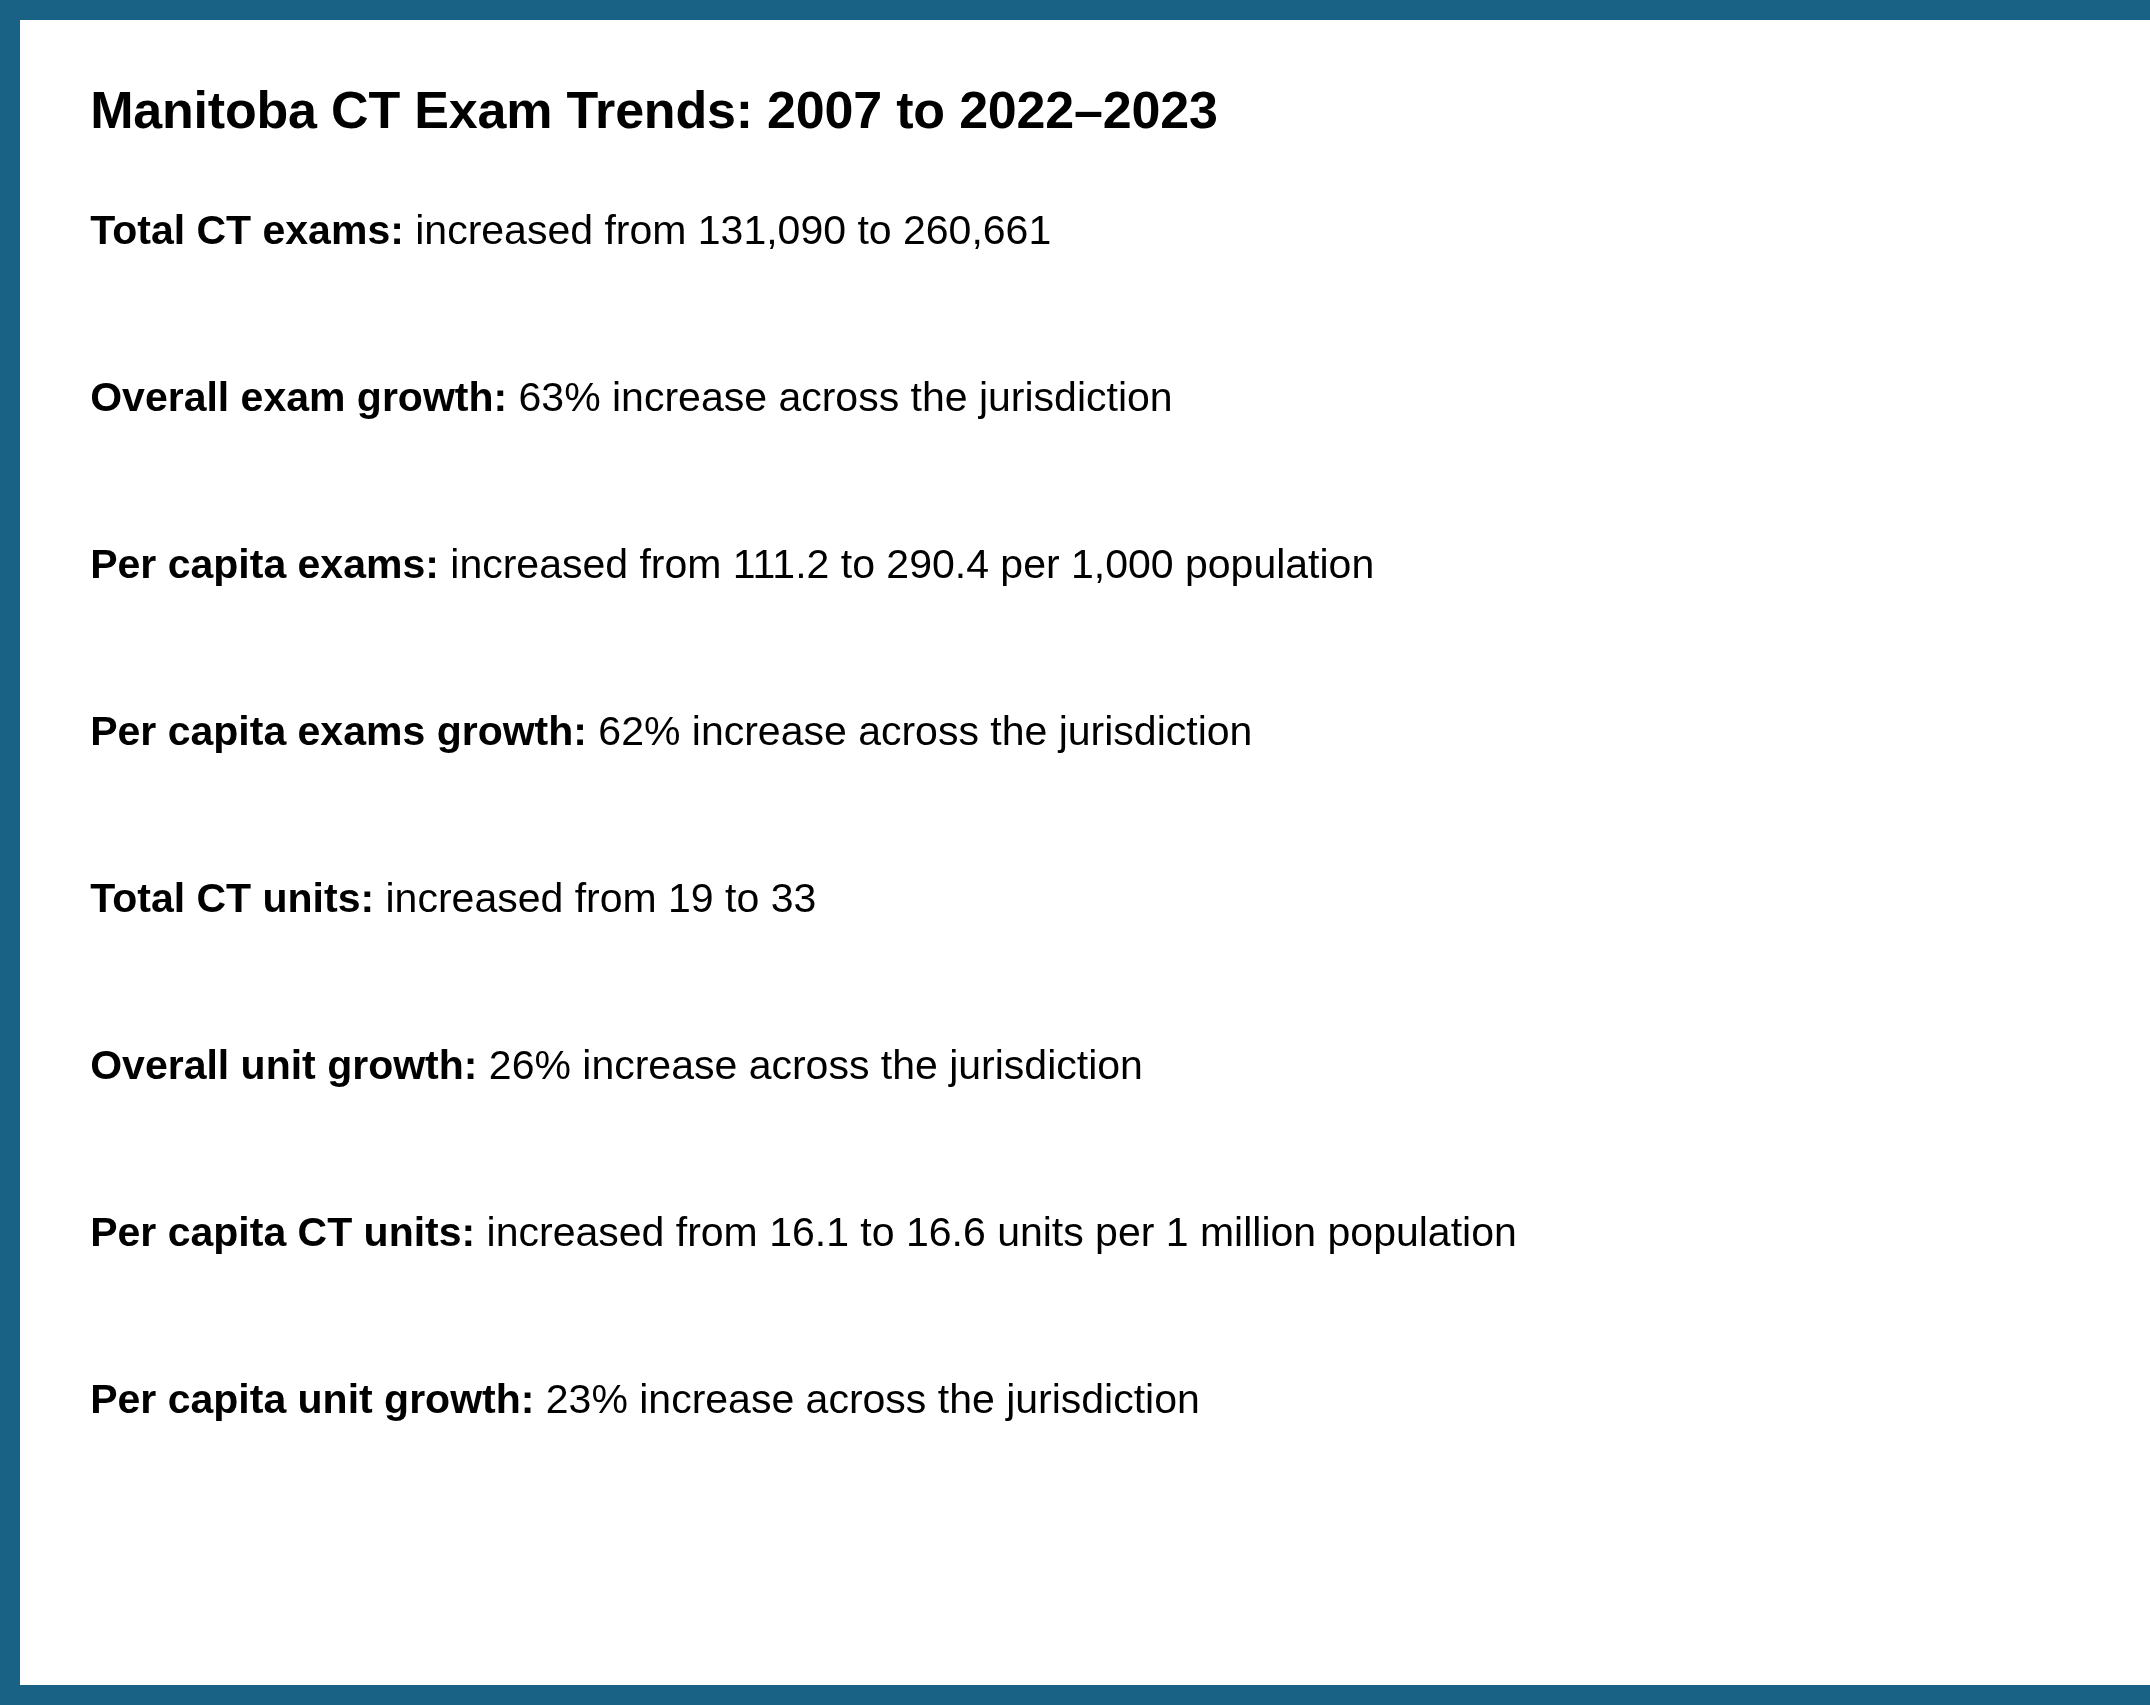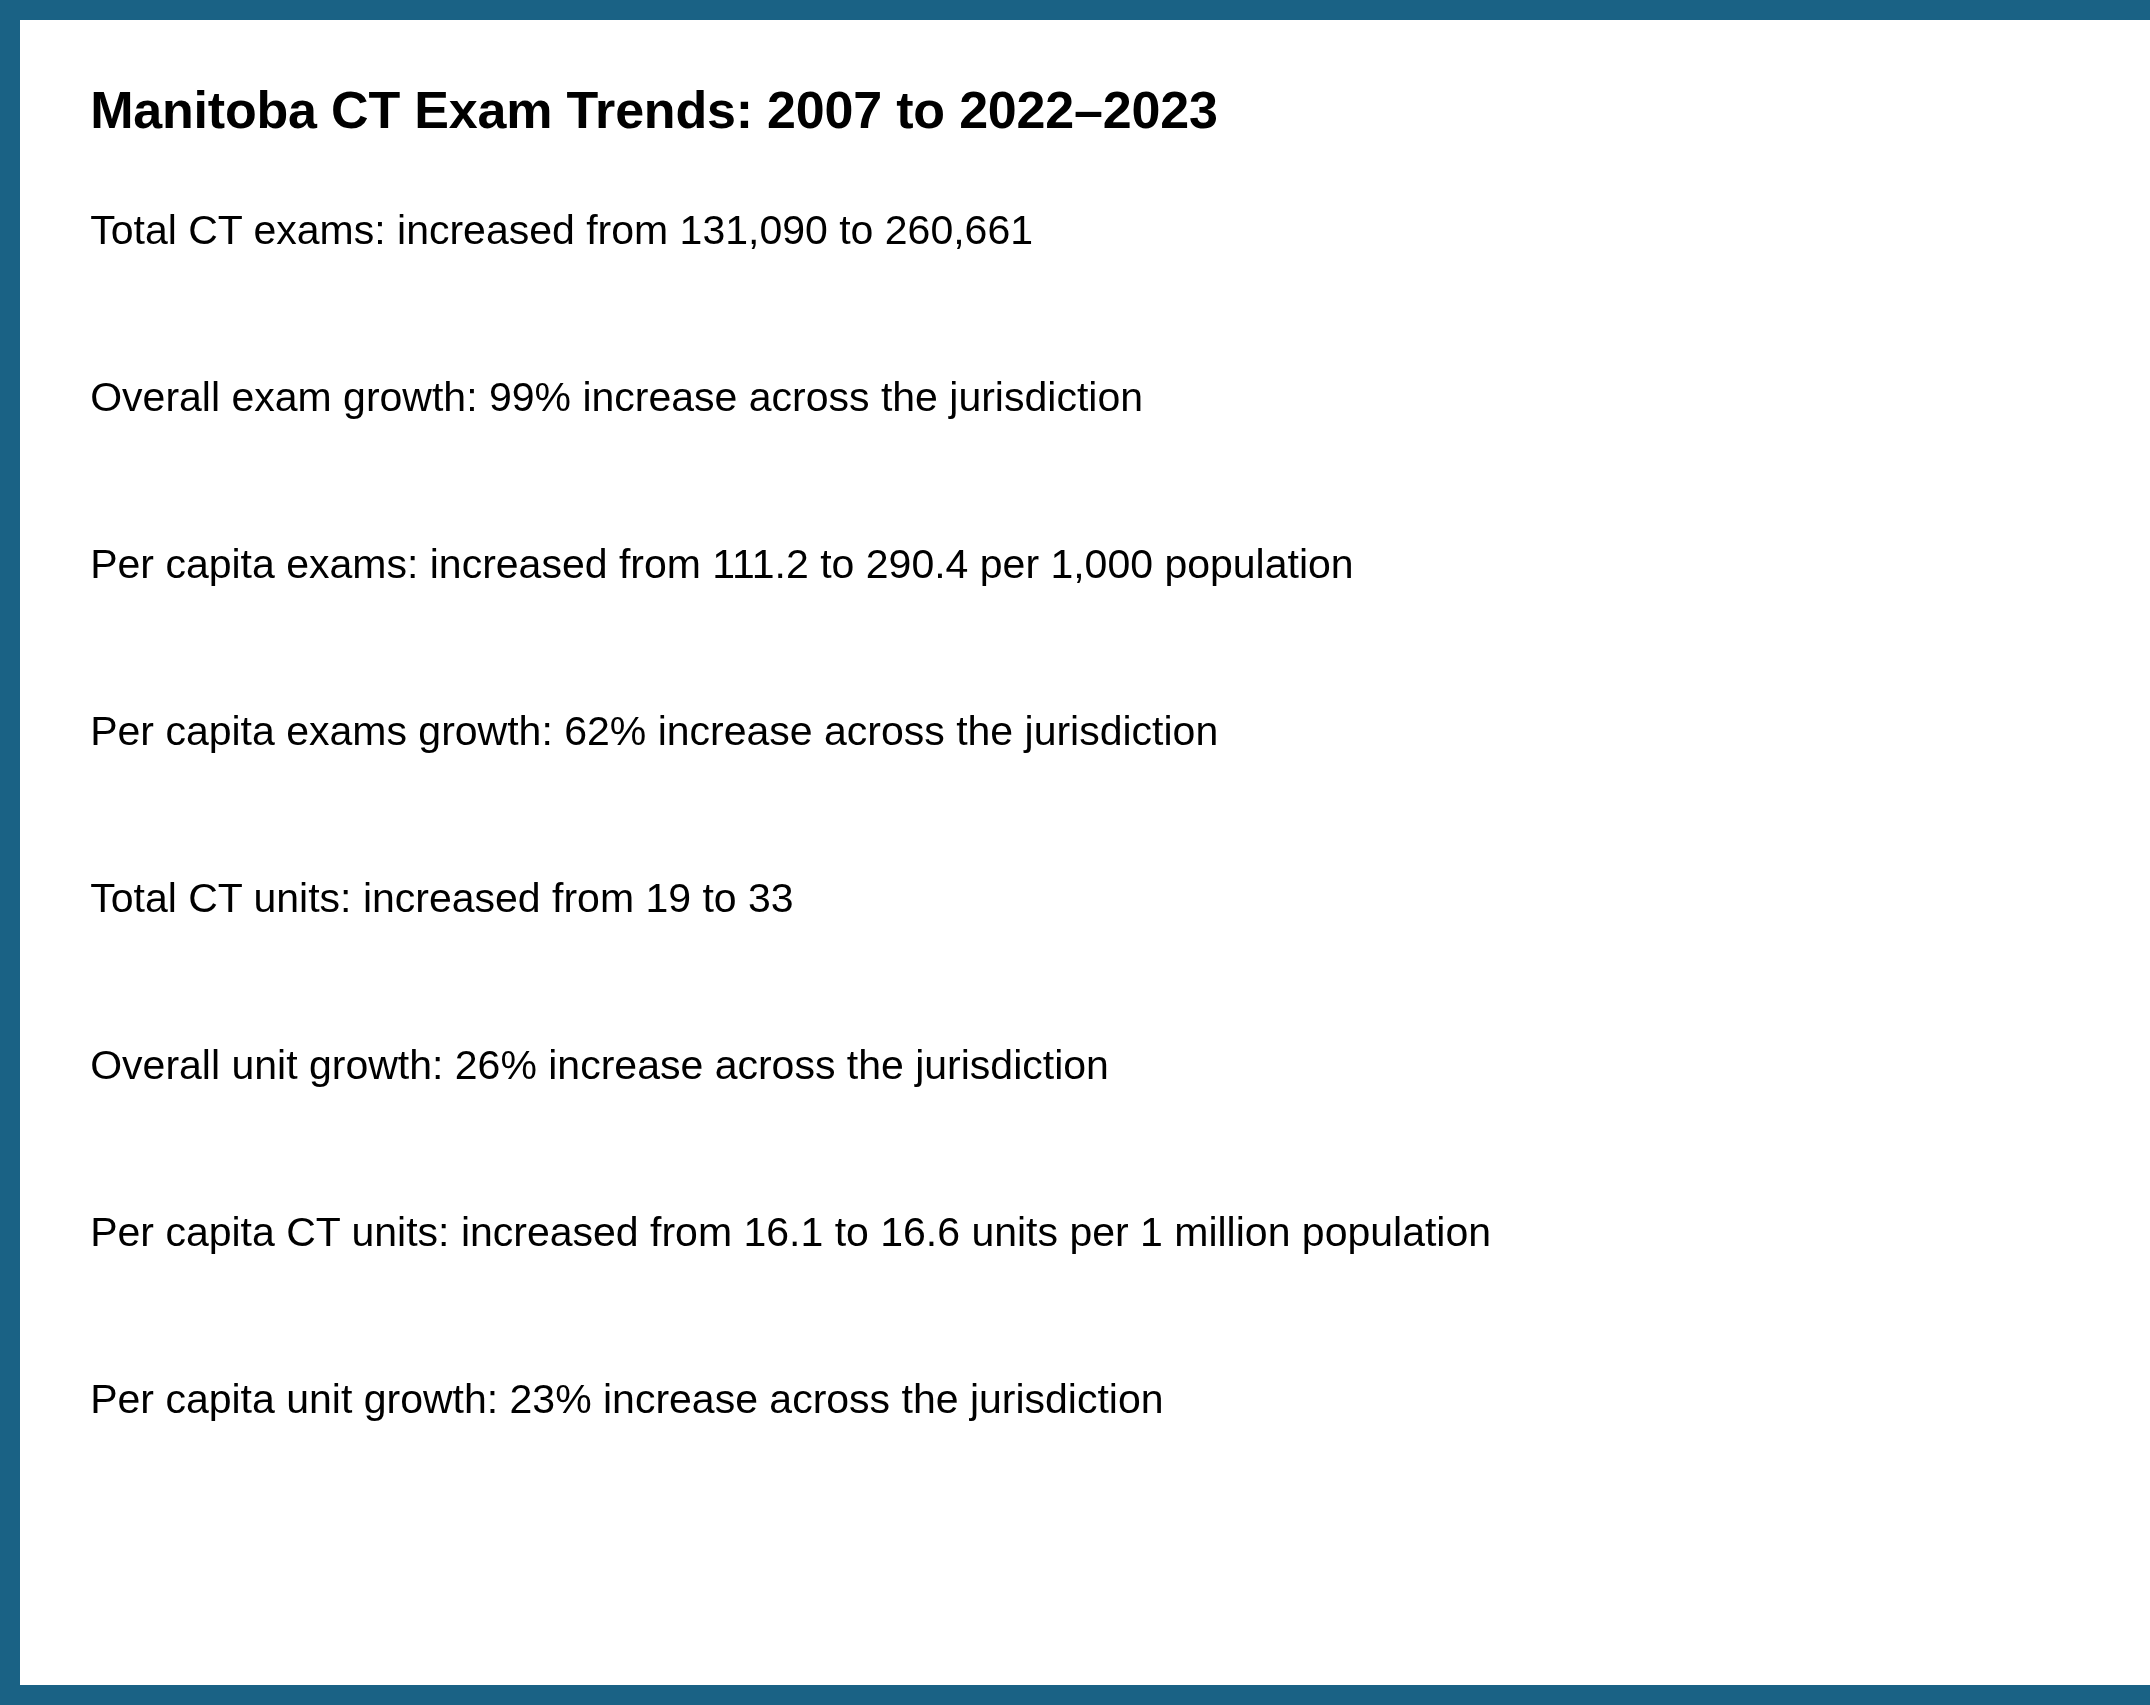--- a/index.html
+++ b/index.html
@@ -48,21 +48,21 @@
     color: #000000;
     margin: 0 0 0 5.2px;
     padding: 0;
     white-space: nowrap;
   }
 
   .stat-row:nth-child(1) { margin-top: 71px; }
   .stat-row:not(:nth-child(1)) { margin-top: 126px; }
 
   .stat-label {
-    font-weight: normal;
+    font-weight: bold;
   }
 
   .stat-value {
     font-weight: normal;
   }
 </style>
 </head>
 <body>
 
 <div class="summary-card">
@@ -71,21 +71,21 @@
 
   <ul class="stat-list">
 
     <li class="stat-row">
       <span class="stat-label">Total CT exams:</span>
       <span class="stat-value">increased from 131,090 to 260,661</span>
     </li>
 
     <li class="stat-row">
       <span class="stat-label">Overall exam growth:</span>
-      <span class="stat-value">99% increase across the jurisdiction</span>
+      <span class="stat-value">63% increase across the jurisdiction</span>
     </li>
 
     <li class="stat-row">
       <span class="stat-label">Per capita exams:</span>
       <span class="stat-value">increased from 111.2 to 290.4 per 1,000 population</span>
     </li>
 
     <li class="stat-row">
       <span class="stat-label">Per capita exams growth:</span>
       <span class="stat-value">62% increase across the jurisdiction</span>

